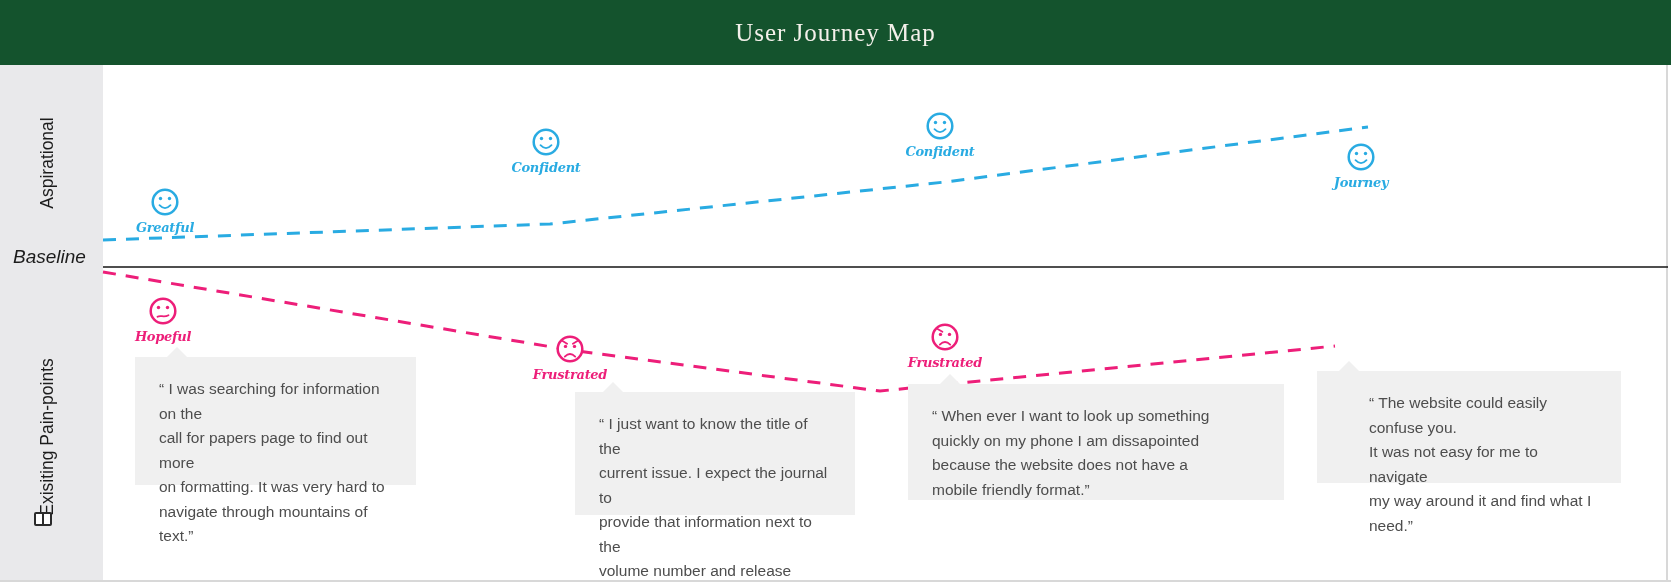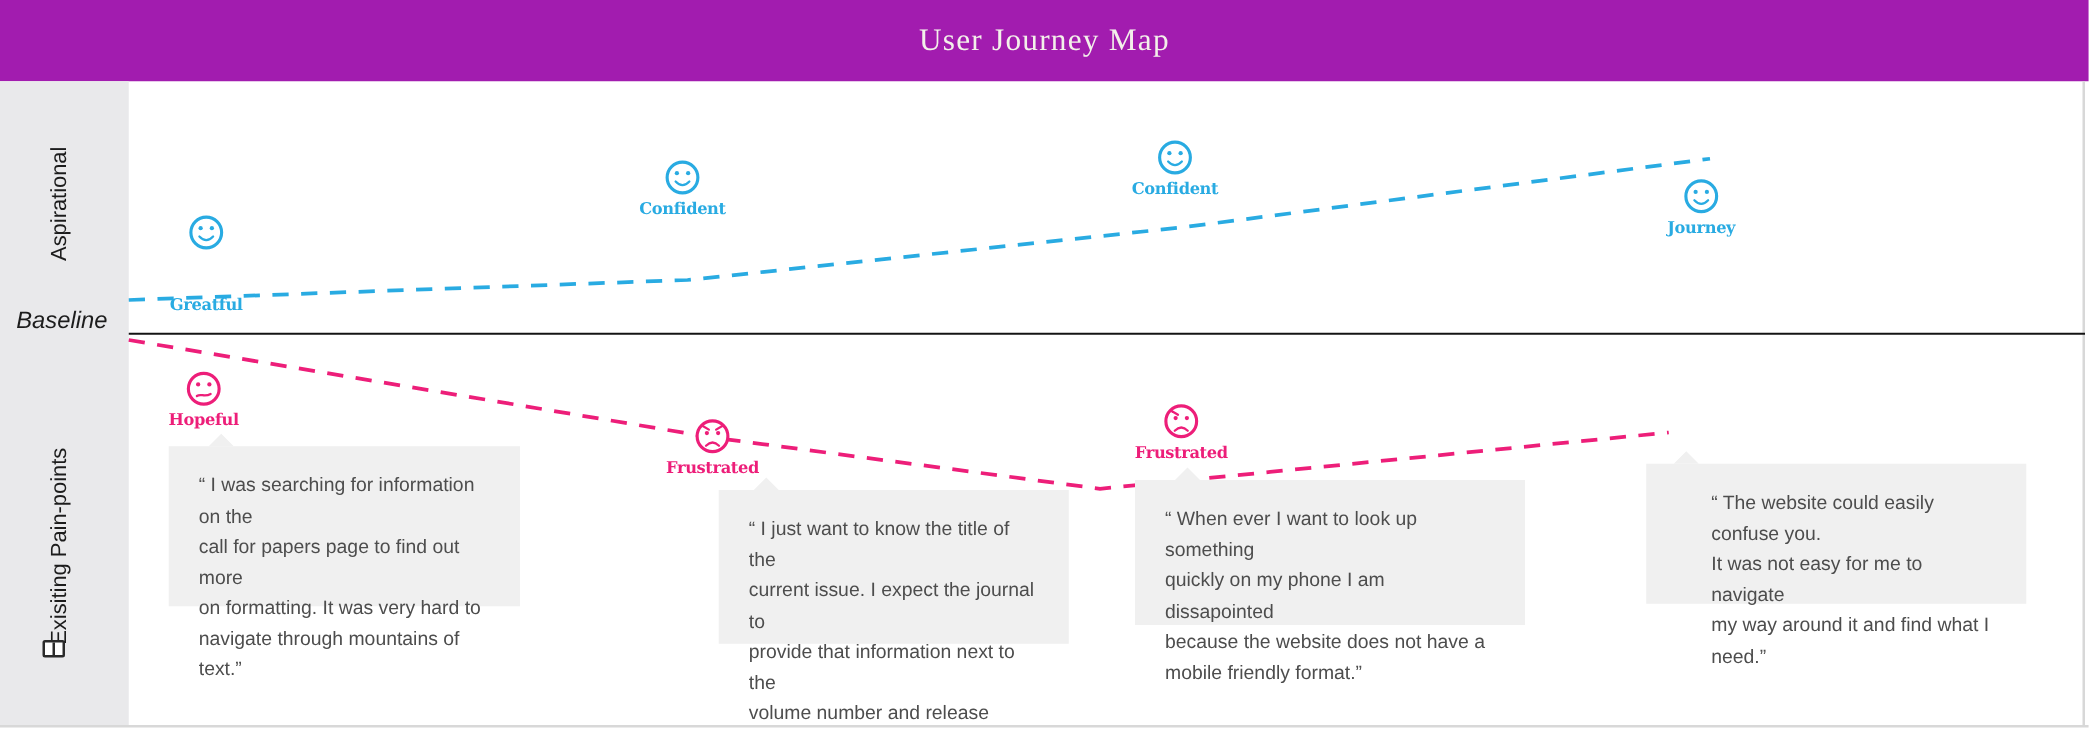--- a/index.html
+++ b/index.html
@@ -1,21 +1,21 @@
 <!DOCTYPE html>
 <html><head>
 <meta charset="utf-8">
 <style>
   * { margin:0; padding:0; box-sizing:border-box; }
   body { font-family:"Liberation Sans", sans-serif; background:#fff; }
   .canvas { position:relative; width:1671px; height:586px; background:#fff; overflow:hidden; }
 
   
   .header { position:absolute; left:0; top:0; width:1671px; height:65px;
-            background:#a21caf; display:flex; align-items:center; justify-content:center; }
+            background:#14532d; display:flex; align-items:center; justify-content:center; }
   .header .title { font-family:"Liberation Serif", serif; font-size:25px; letter-spacing:1px;
                    color:#f3f0ea; font-weight:400; }
 
   
   .sidebar { position:absolute; left:0; top:65px; width:103px; height:516px; background:#e9e9eb; }
   .vlabel { position:absolute; white-space:nowrap; font-size:17.5px; color:#1c1c1c;
             transform:translate(-50%,-50%) rotate(-90deg); }
   .vlabel.asp { left:47px; top:163px; }
   .vlabel.pain { left:47px; top:437px; }
   .baseline-label { position:absolute; left:13px; top:246px; font-style:italic;
@@ -29,21 +29,21 @@
   .border-right { position:absolute; left:1666px; top:65px; width:2px; height:516px; background:#d8d8d8; }
   .border-bottom { position:absolute; left:0; top:580px; width:1671px; height:2px; background:#d8d8d8; }
 
   
   svg.lines { position:absolute; left:0; top:0; pointer-events:none; }
 
   
   .point { position:absolute; width:120px; display:flex; flex-direction:column;
            align-items:center; }
   .point .plabel { margin-top:1px; font-family:"DejaVu Serif", serif; font-weight:700;
-                   font-size:13px; letter-spacing:-0.3px; }
+                   font-size:13px; letter-spacing:-0.3px;font-style:italic; }
   .point.blue .plabel { color:#29abe2; }
   .point.pink .plabel { color:#ed1e79; }
   .point.blue svg { color:#29abe2; }
   .point.pink svg { color:#ed1e79; }
 
   
   .qbox { position:absolute; background:#f0f0f0; }
   .qbox .pointer { position:absolute; top:-10px; width:0; height:0;
                    border-left:10px solid transparent; border-right:10px solid transparent;
                    border-bottom:10px solid #f0f0f0; }
@@ -67,21 +67,21 @@
 
   <div class="border-right"></div>
   <div class="border-bottom"></div>
 
   <svg class="lines" width="1671" height="586" viewBox="0 0 1671 586">
     <path d="M103,240 L550,224 L945,182 L1368,127" fill="none" stroke="#29abe2" stroke-width="3" stroke-dasharray="13 10"></path>
     <line x1="103" y1="267" x2="1668" y2="267" stroke="#141414" stroke-width="1.6"></line>
     <path d="M103,272 L570,350 L880,391 L1335,346" fill="none" stroke="#ed1e79" stroke-width="3" stroke-dasharray="13 10"></path>
   </svg>
 
-  <div class="point blue" style="left:105px; top:169px;gap:33px;">
+  <div class="point blue" style="left:105px; top:185px;">
     <svg width="34" height="34" viewBox="-17 -17 34 34">
       <circle r="12.3" fill="#fff" stroke="currentColor" stroke-width="2.5"></circle>
       <circle cx="-4.5" cy="-3.5" r="1.7" fill="currentColor"></circle>
         <circle cx="4.5" cy="-3.5" r="1.7" fill="currentColor"></circle>
       <path d="M-5.5,3.2 Q0,9 5.5,3.2" fill="none" stroke="currentColor" stroke-width="1.8" stroke-linecap="round"></path>
     </svg>
     <span class="plabel">Greatful</span>
   </div>
 
   <div class="point blue" style="left:486px; top:125px;">
@@ -156,21 +156,21 @@
   </div>
 
   <div class="qbox" style="left:535px; top:392px; width:280px; height:123px;margin-left:40px;">
     <div class="pointer" style="left:28px;"></div>
     <div class="qtext">“ I just want to know the title of the
 current issue. I expect the journal to
 provide that information next to the
 volume number and release date.”</div>
   </div>
 
-  <div class="qbox" style="left:908px; top:384px; width:312px; height:116px;">
+  <div class="qbox" style="left:908px; top:384px; width:376px; height:116px;">
     <div class="pointer" style="left:32px;"></div>
     <div class="qtext">“ When ever I want to look up something
 quickly on my phone I am dissapointed
 because the website does not have a
 mobile friendly format.”</div>
   </div>
 
   <div class="qbox" style="left:1317px; top:371px; width:304px; height:112px;padding-left:28px;">
     <div class="pointer" style="left:22px;"></div>
     <div class="qtext">“ The website could easily confuse you.

